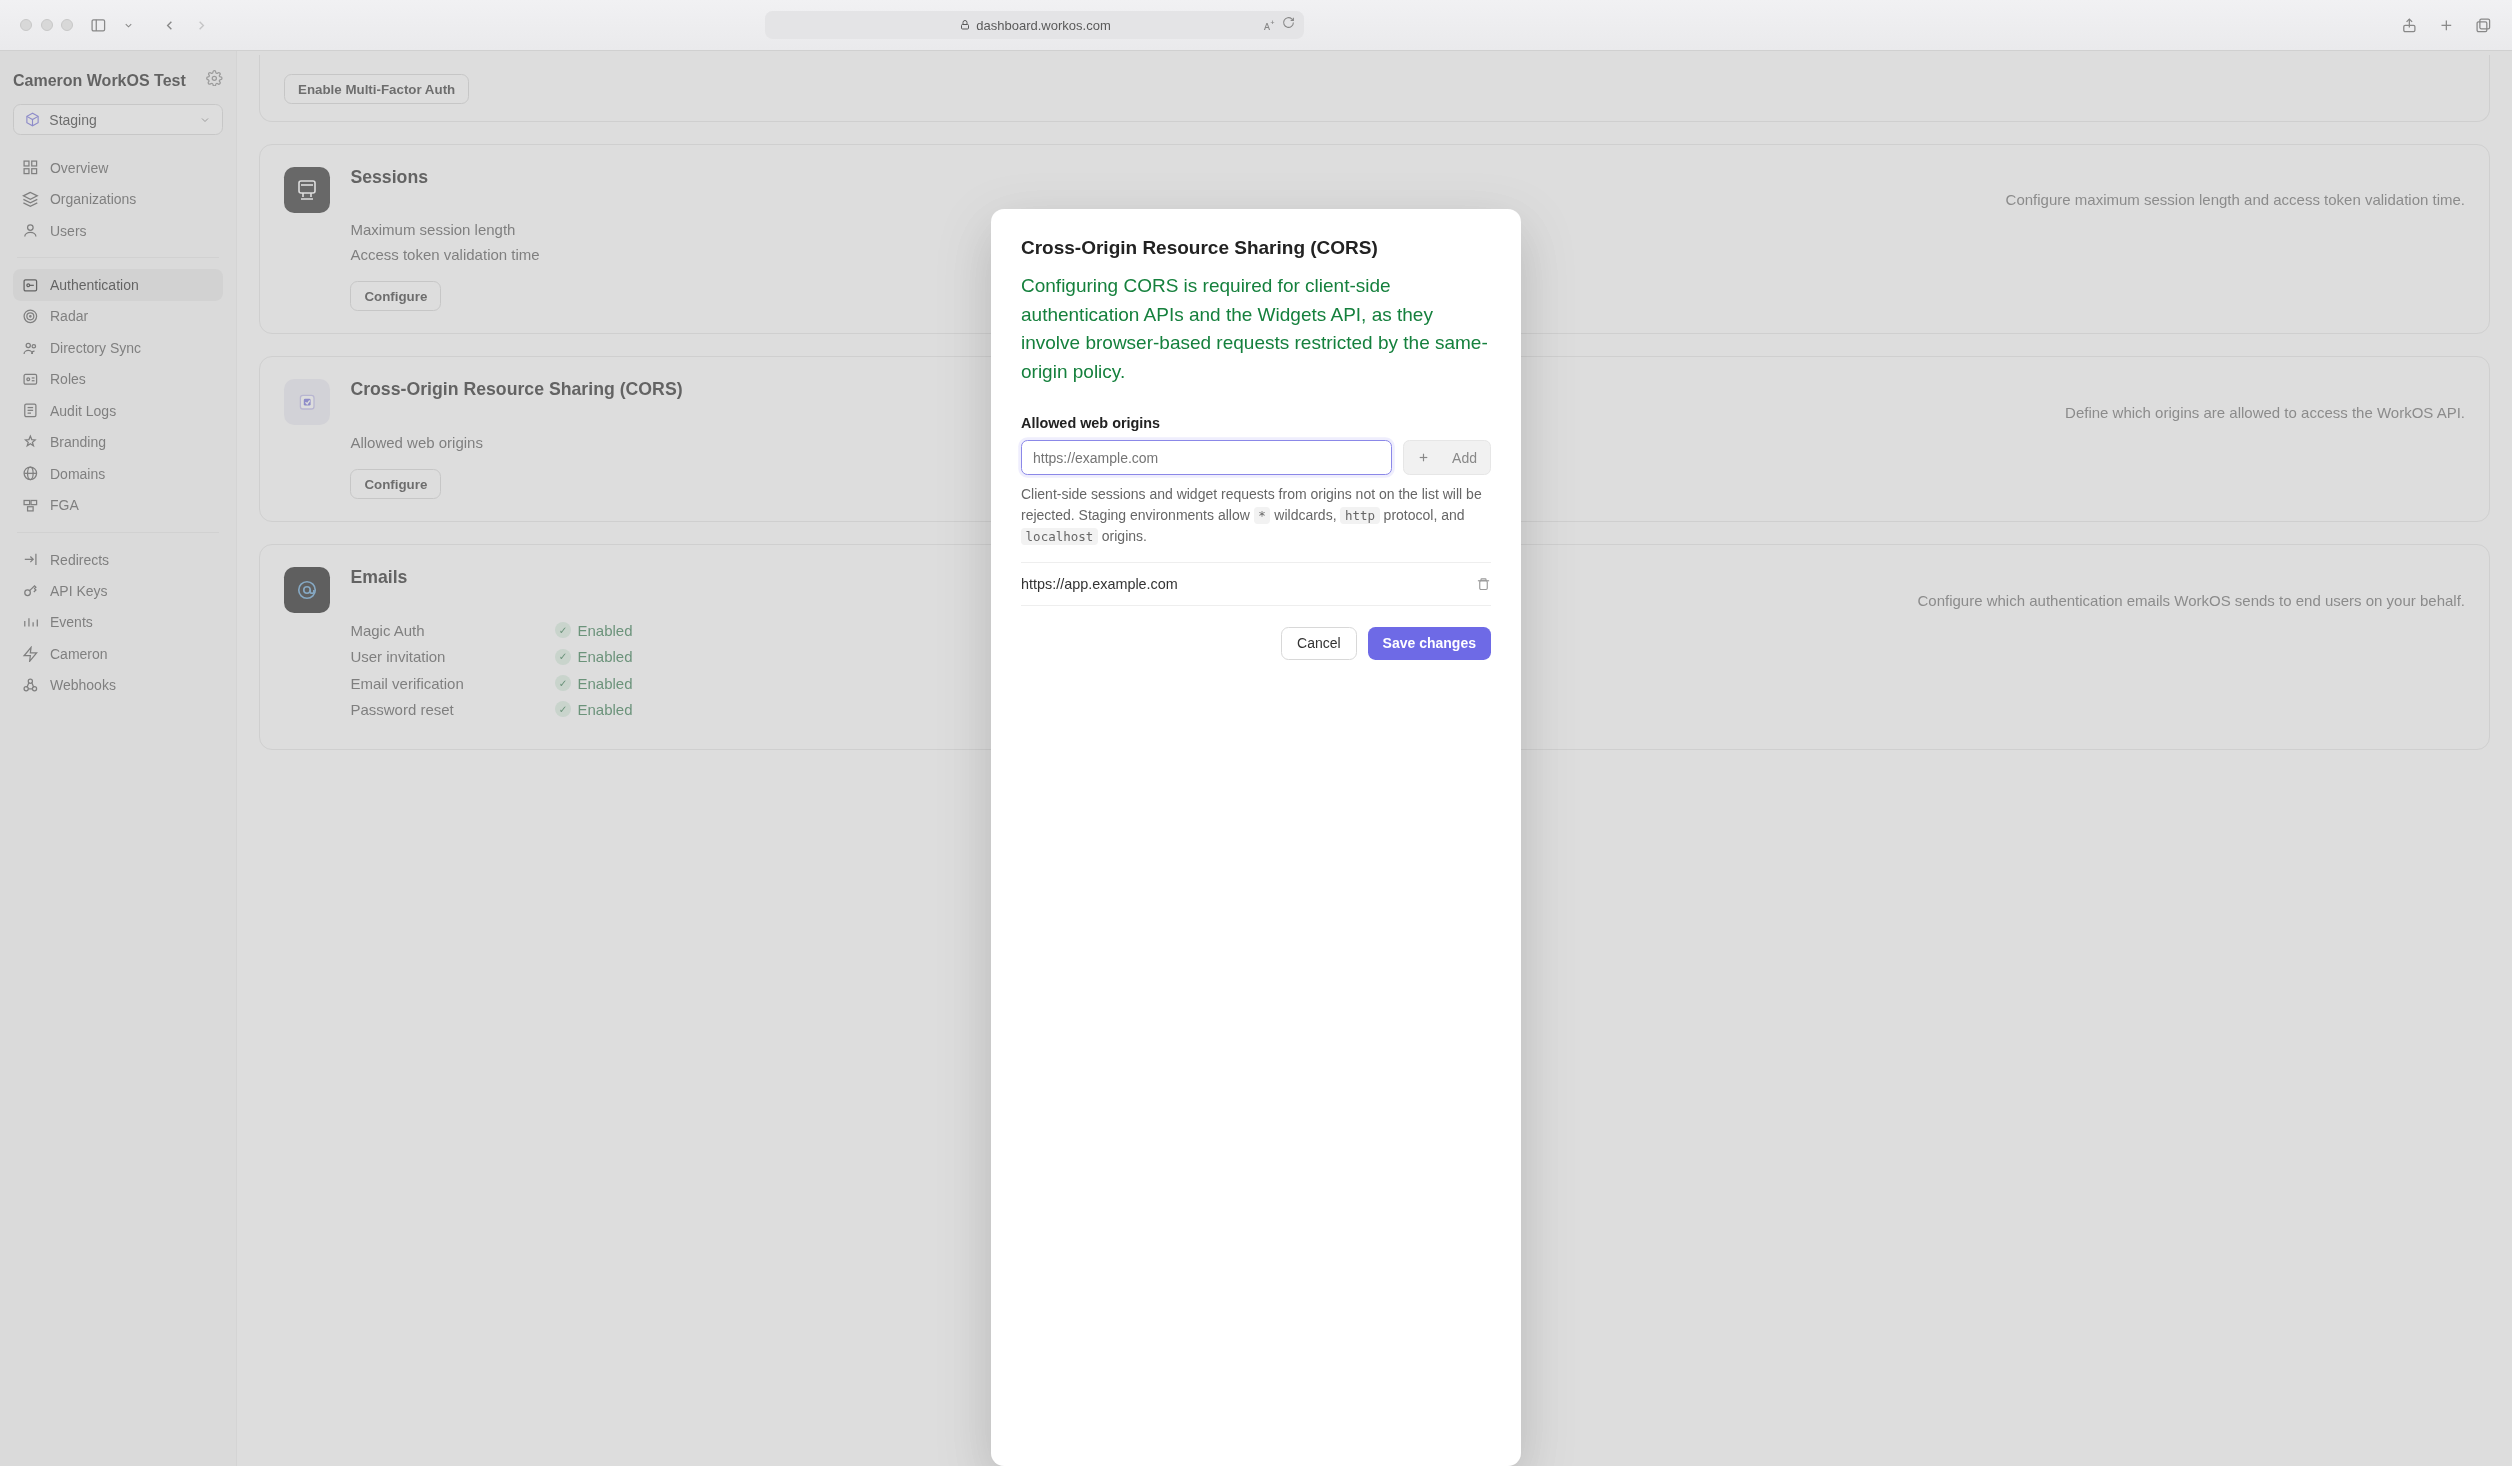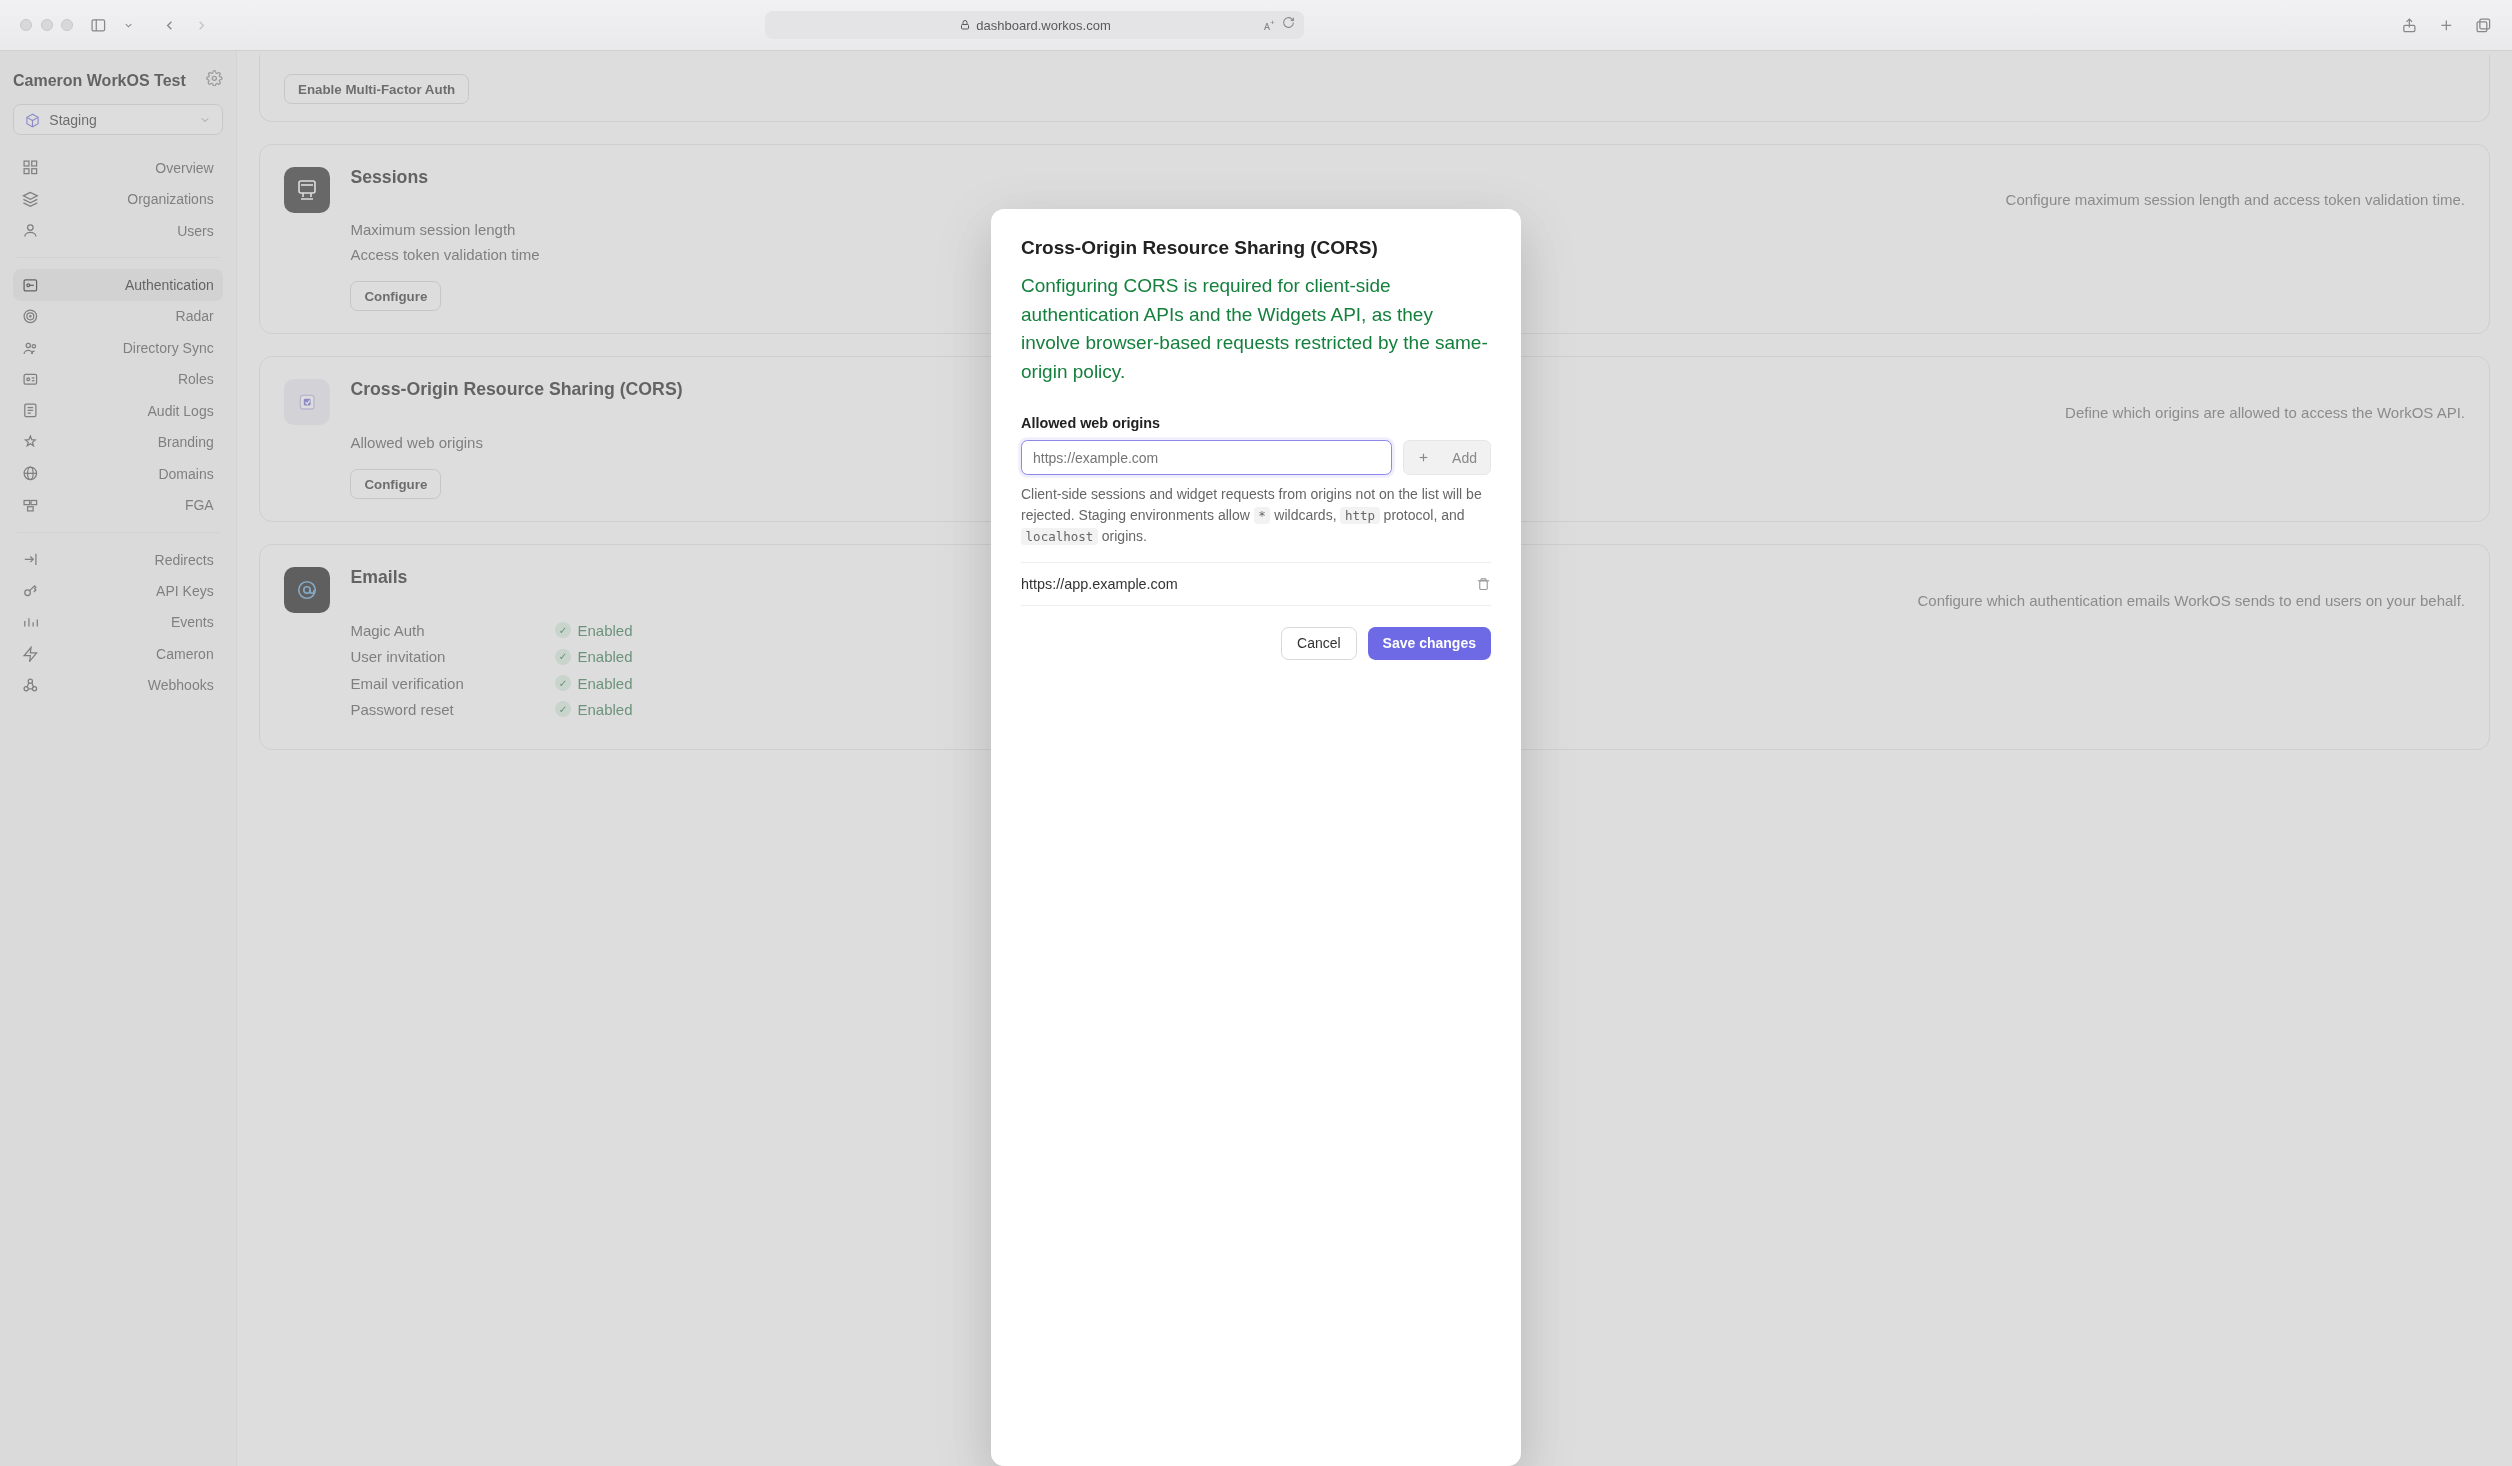--- a/index.html
+++ b/index.html
@@ -45,25 +45,25 @@
 }
 .org-row { display:flex; align-items:flex-start; justify-content:space-between; margin-bottom: 13px;}
 .org-name { font-size: 16px; font-weight: 600; line-height:1.35; color:#222;}
 .env-select {
   display:flex; align-items:center; gap:9.3px;
   border:0.9px solid #d8d8d8; border-radius:7.4px;
   padding: 6.5px 11px; background:#fff; color:#333;
   font-weight:500; font-size:14px; margin-bottom:16.7px;
   justify-content:space-between;
 }
-.env-left { display:flex; gap:9.3px; align-items:flex-end;}
+.env-left { display:flex; gap:9.3px; align-items:flex-start;}
 .nav-item {
   display:flex; align-items:center; gap:11px;
   padding: 7.4px 9.3px; border-radius:7.4px;
-  color:#555; font-size:14px; cursor:pointer;justify-content:space-between;
+  color:#555; font-size:14px; cursor:pointer;
 }
 .nav-item.active { background:#ececec; color:#222; font-weight:500;}
 .nav-sep { height:0.9px; background:#eaeaea; margin:11px 3.7px;}
 .main {
   flex:1; overflow-y:auto; padding: 0 22px 37px 22px;
   background:#fff;
 }
 .card {
   border:0.9px solid #e6e6e6; border-radius:13px;
   padding: 22px 24px; margin-top:22px;

